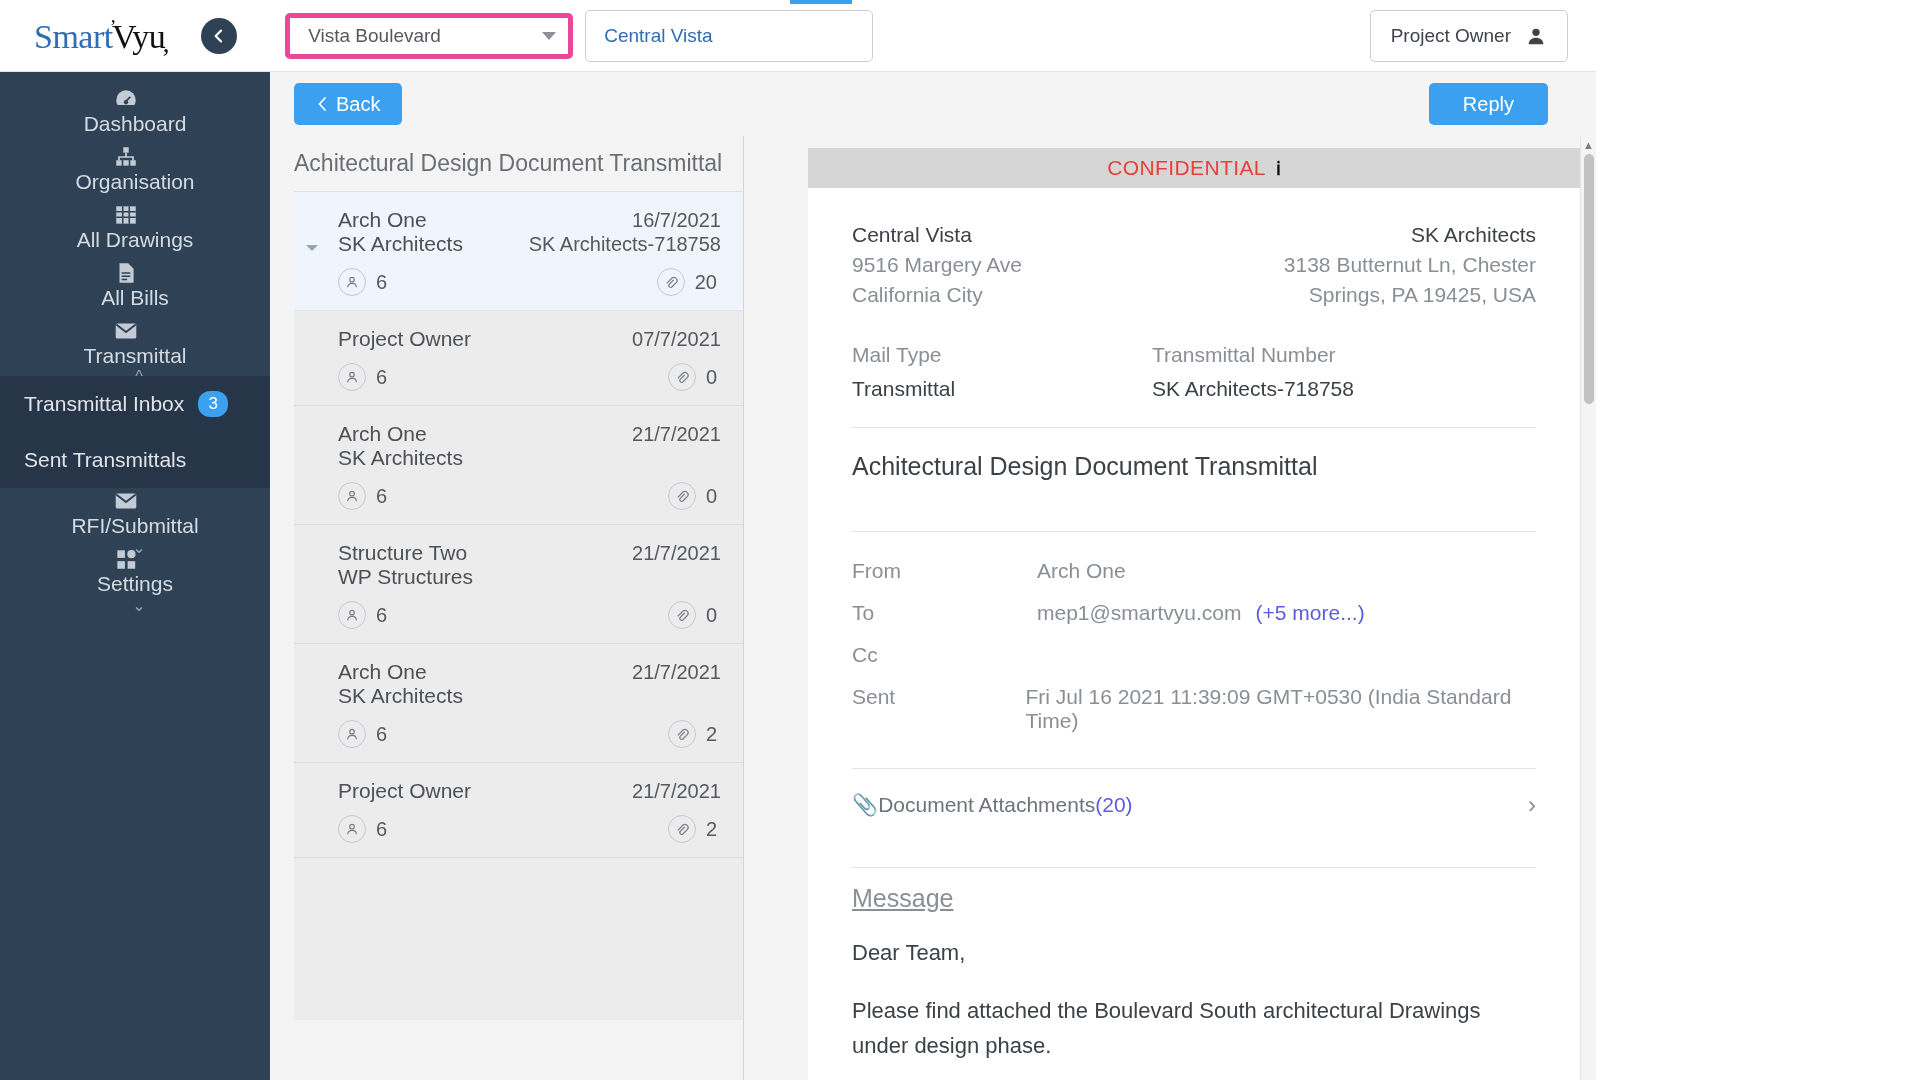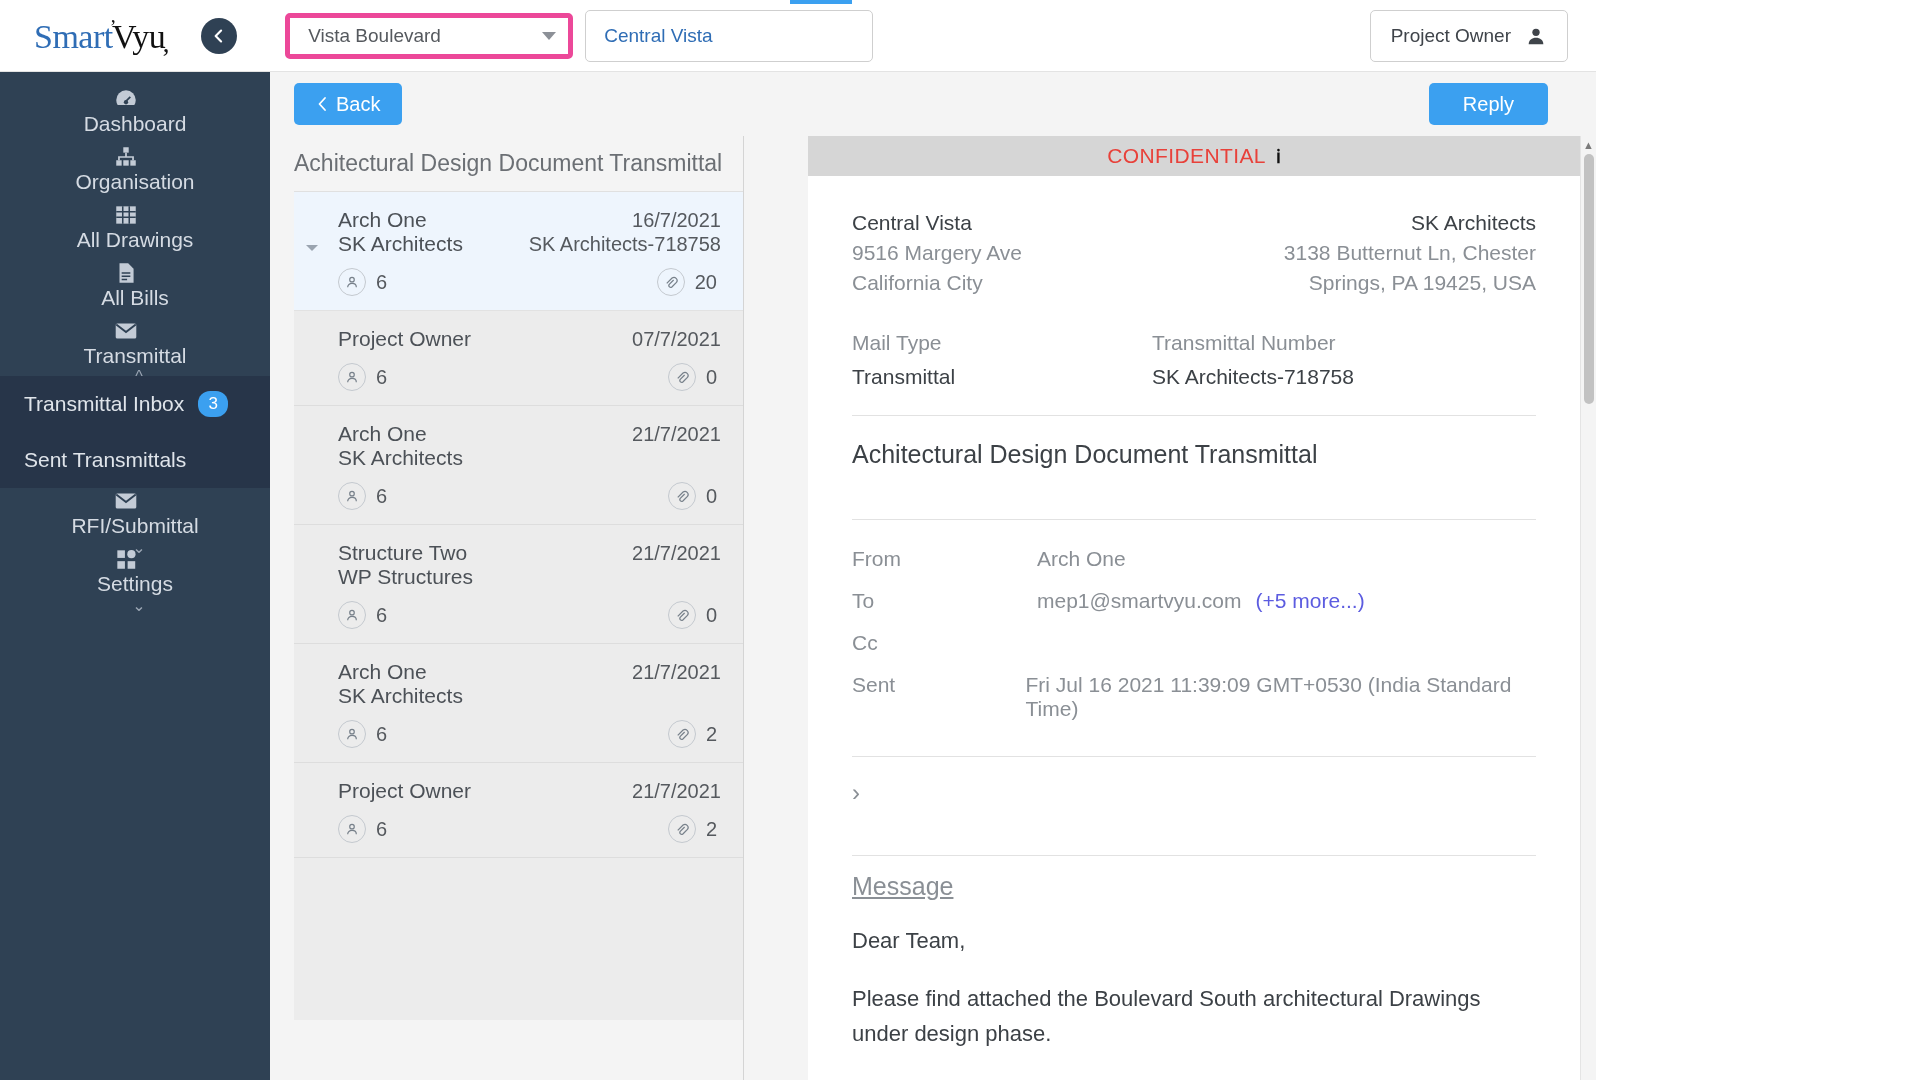--- a/index.html
+++ b/index.html
@@ -87,21 +87,21 @@
   .rorg { font-size: 21px; color: #4c5157; white-space: nowrap; }
   .rnum { font-size: 20px; color: #55595e; white-space: nowrap; }
   .rmeta { display: flex; justify-content: space-between; margin-top: 12px; padding-right: 4px; }
   .metaitem { display: flex; align-items: center; gap: 10px; font-size: 20px; color: #55595e; }
   .circ { width: 28px; height: 28px; border-radius: 50%; border: 1px solid #c4c9cf;
           display: flex; align-items: center; justify-content: center; }
   .listpanel .blank { flex: 0 0 60px; background: #f4f4f4; }
 
   
   .docwrap { flex: 1; min-width: 0; display: flex; background: #f4f4f4; padding: 0 0 0 64px; position: relative; }
-  .doc { flex: 1; max-width: 1000px; background: #fff; }
+  .doc { flex: 1; max-width: 1000px; background: #fff; margin-top: 12px; }
   .conf-band { background: #d6d6d6; height: 40px; display: flex; align-items: center; justify-content: center; gap: 10px; }
   .conf-text { color: #e8413a; font-size: 21px; letter-spacing: .4px; }
   .info-i { font-weight: bold; font-size: 19px; color: #111; }
   .docinner { padding: 32px 44px 0 44px; }
   .addr-row { display: flex; justify-content: space-between; gap: 30px; }
   .addr { font-size: 21px; line-height: 1.42; color: #8a8f95; }
   .addr .first { color: #3c4146; }
   .addr.right { text-align: right; }
   .fieldgrid { display: flex; margin-top: 34px; }
   .fcol { width: 300px; }
@@ -525,20 +525,23 @@
                 <div class="dvalue"></div>
               </div>
               <div class="drow">
                 <div class="dlabel">Sent</div>
                 <div class="dvalue">Fri Jul 16 2021 11:39:09 GMT+0530 (India Standard Time)</div>
               </div>
 
               <div class="hr"></div>
 
               <div class="attachrow">
+                <span class="txt">
+                  <span>📎</span><span>Document Attachments</span><span class="link">(20)</span>
+                </span>
                 <span class="chev">›</span>
               </div>
 
               <div class="hr"></div>
 
               <div class="msg-label">Message</div>
               <div class="msg-body">
                 <p>Dear Team,</p>
                 <p>Please find attached the Boulevard South architectural Drawings under design phase.</p>
                 <p>Let me know if you have any comments</p>

